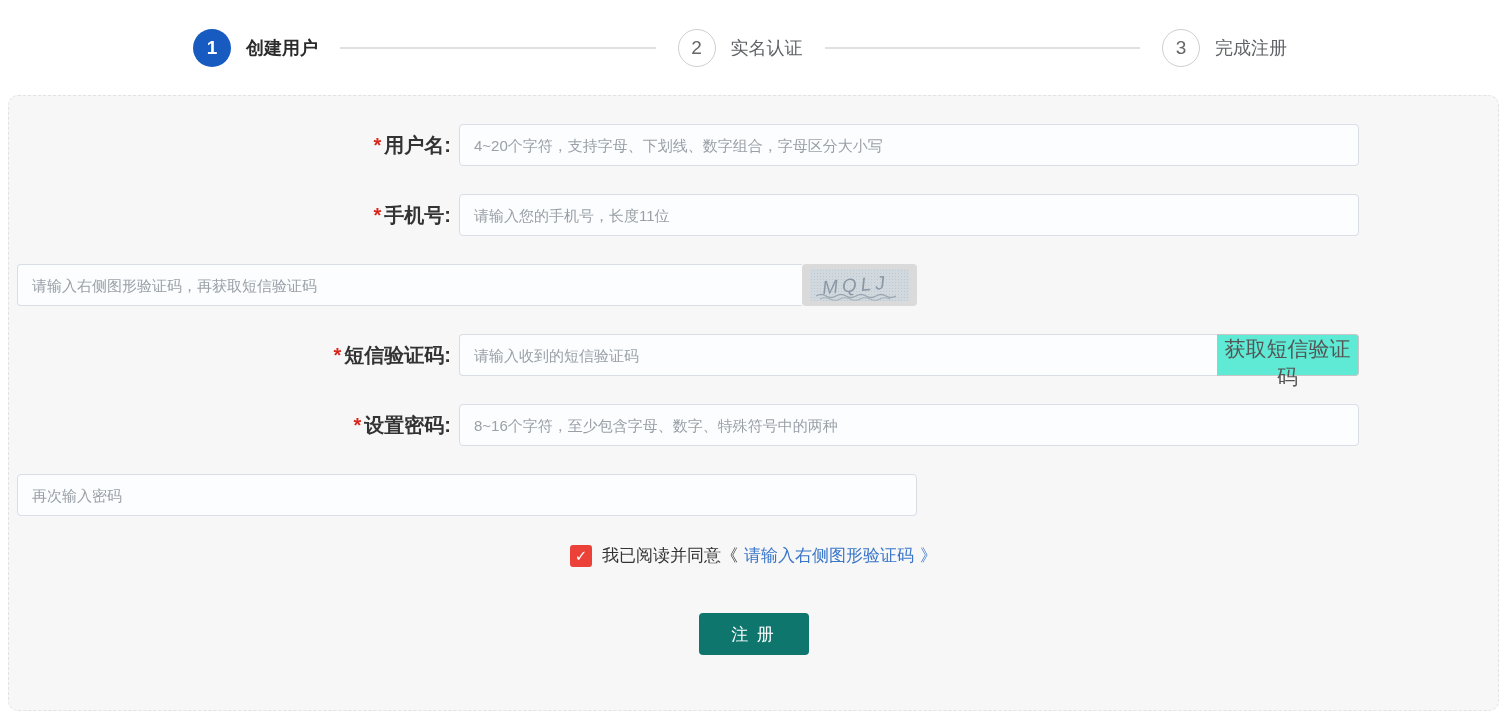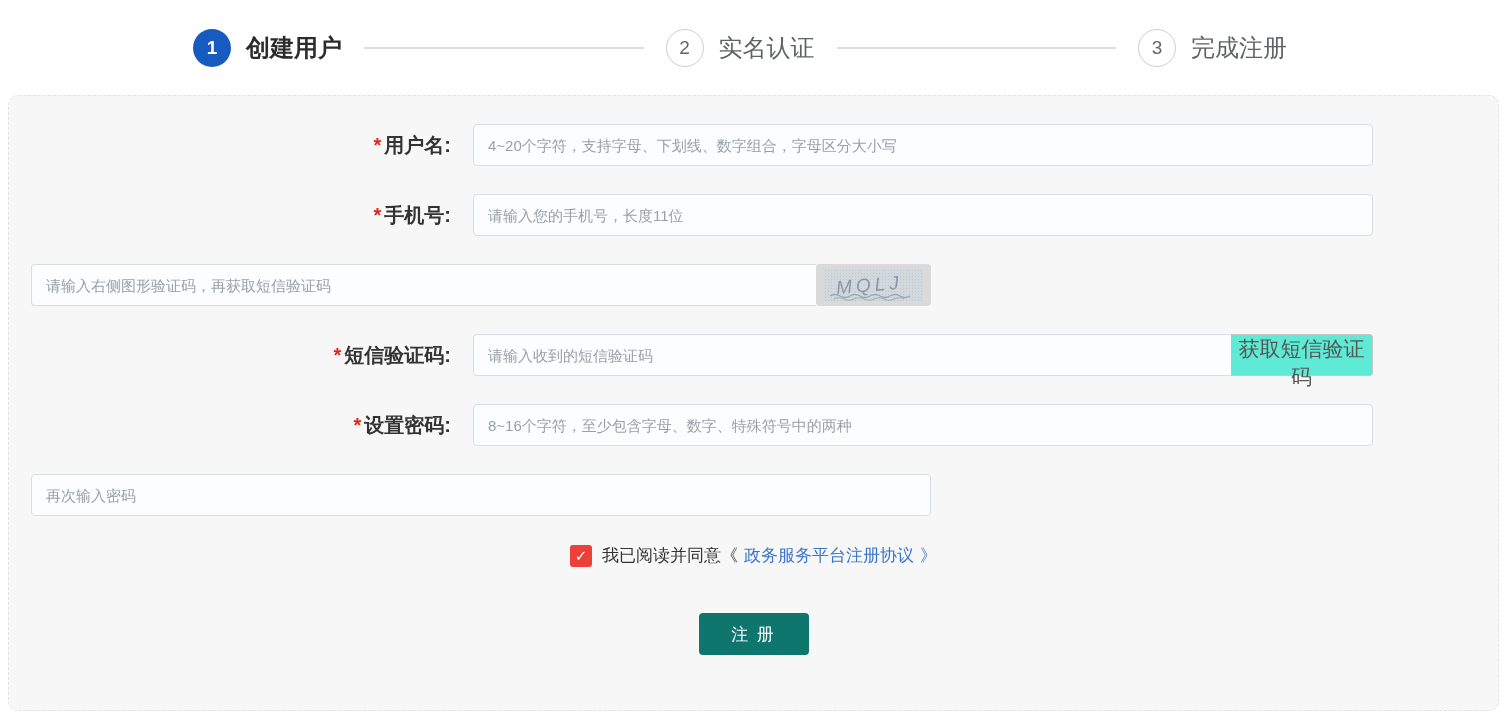--- a/index.html
+++ b/index.html
@@ -6,35 +6,35 @@
   html,body { width:1507px; height:720px; background:#ffffff; overflow:hidden;
     font-family:"Liberation Sans","DejaVu Sans",sans-serif; }
 
   
   .steps-bar { height:95px; display:flex; align-items:center; padding:0 220px 0 193px; }
   .step { display:flex; align-items:center; flex:none; }
   .step-circle { width:38px; height:38px; border-radius:50%; display:flex; align-items:center;
     justify-content:center; font-size:19px; flex:none; }
   .step-circle.active { background:#175bc0; color:#ffffff; font-weight:bold; }
   .step-circle.inactive { background:#ffffff; border:1px solid #cfcfcf; color:#666666; }
-  .step-label { margin-left:15px; font-size:24px; }
+  .step-label { margin-left:15px; font-size:18px; }
   .step-label.active { color:#2b2b2b; font-weight:bold; }
   .step-label.inactive { color:#5f6266; }
   .connector { flex:1; height:2px; background:#e0e0e0; margin:0 22px; }
 
   
   .panel { margin:0 8px; height:616px; background:#f7f7f8; border:1px dashed #e2e2e2;
     border-radius:10px; padding-top:28px; }
 
   
   .form-row { display:flex; align-items:center; height:42px; margin-bottom:28px; }
   .label-cell { width:442px; text-align:right; font-size:20px; font-weight:bold; color:#333333;
     flex:none; white-space:nowrap; }
   .asterisk { color:#d9261c; margin-right:3px; font-weight:bold; }
-  .input-wrap { margin-left:22px; width:900px; display:flex; flex:none; }
+  .input-wrap { margin-left:8px; width:900px; display:flex; flex:none; }
   .text-field { flex:1; height:42px; border:1px solid #d8dde6; border-radius:4px;
     background:#fbfdff; padding:0 14px; font-size:15px; color:#333333; outline:none; min-width:0; }
   .text-field::placeholder { color:#9aa0a6; }
   .text-field.joined { border-radius:4px 0 0 4px; border-right:none; }
 
   
   .captcha-box { width:115px; height:42px; flex:none; background:#dadada; border-radius:4px;
     display:flex; align-items:center; justify-content:center; cursor:pointer; }
   .captcha-inner { width:99px; height:32px; background-color:#d2d9de;
     background-image:radial-gradient(#bec8cf 1px, transparent 1px); background-size:3px 3px;
@@ -127,21 +127,21 @@
 
   <div class="form-row">
     <div class="input-wrap">
       <input class="text-field" type="text" placeholder="再次输入密码" style="">
     </div>
   </div>
 
   <div class="agreement">
     <div class="checkbox">✓</div>
     <span>我已阅读并同意《</span>
-      <a class="agreement-link">政务服务平台注册协议</a>
+      <a class="agreement-link">请输入右侧图形验证码</a>
       <span class="agreement-suffix">》</span>
   </div>
 
   <div class="register-row">
     <button class="register-button">注 册</button>
   </div>
 
 </div>
 
 </body></html>

